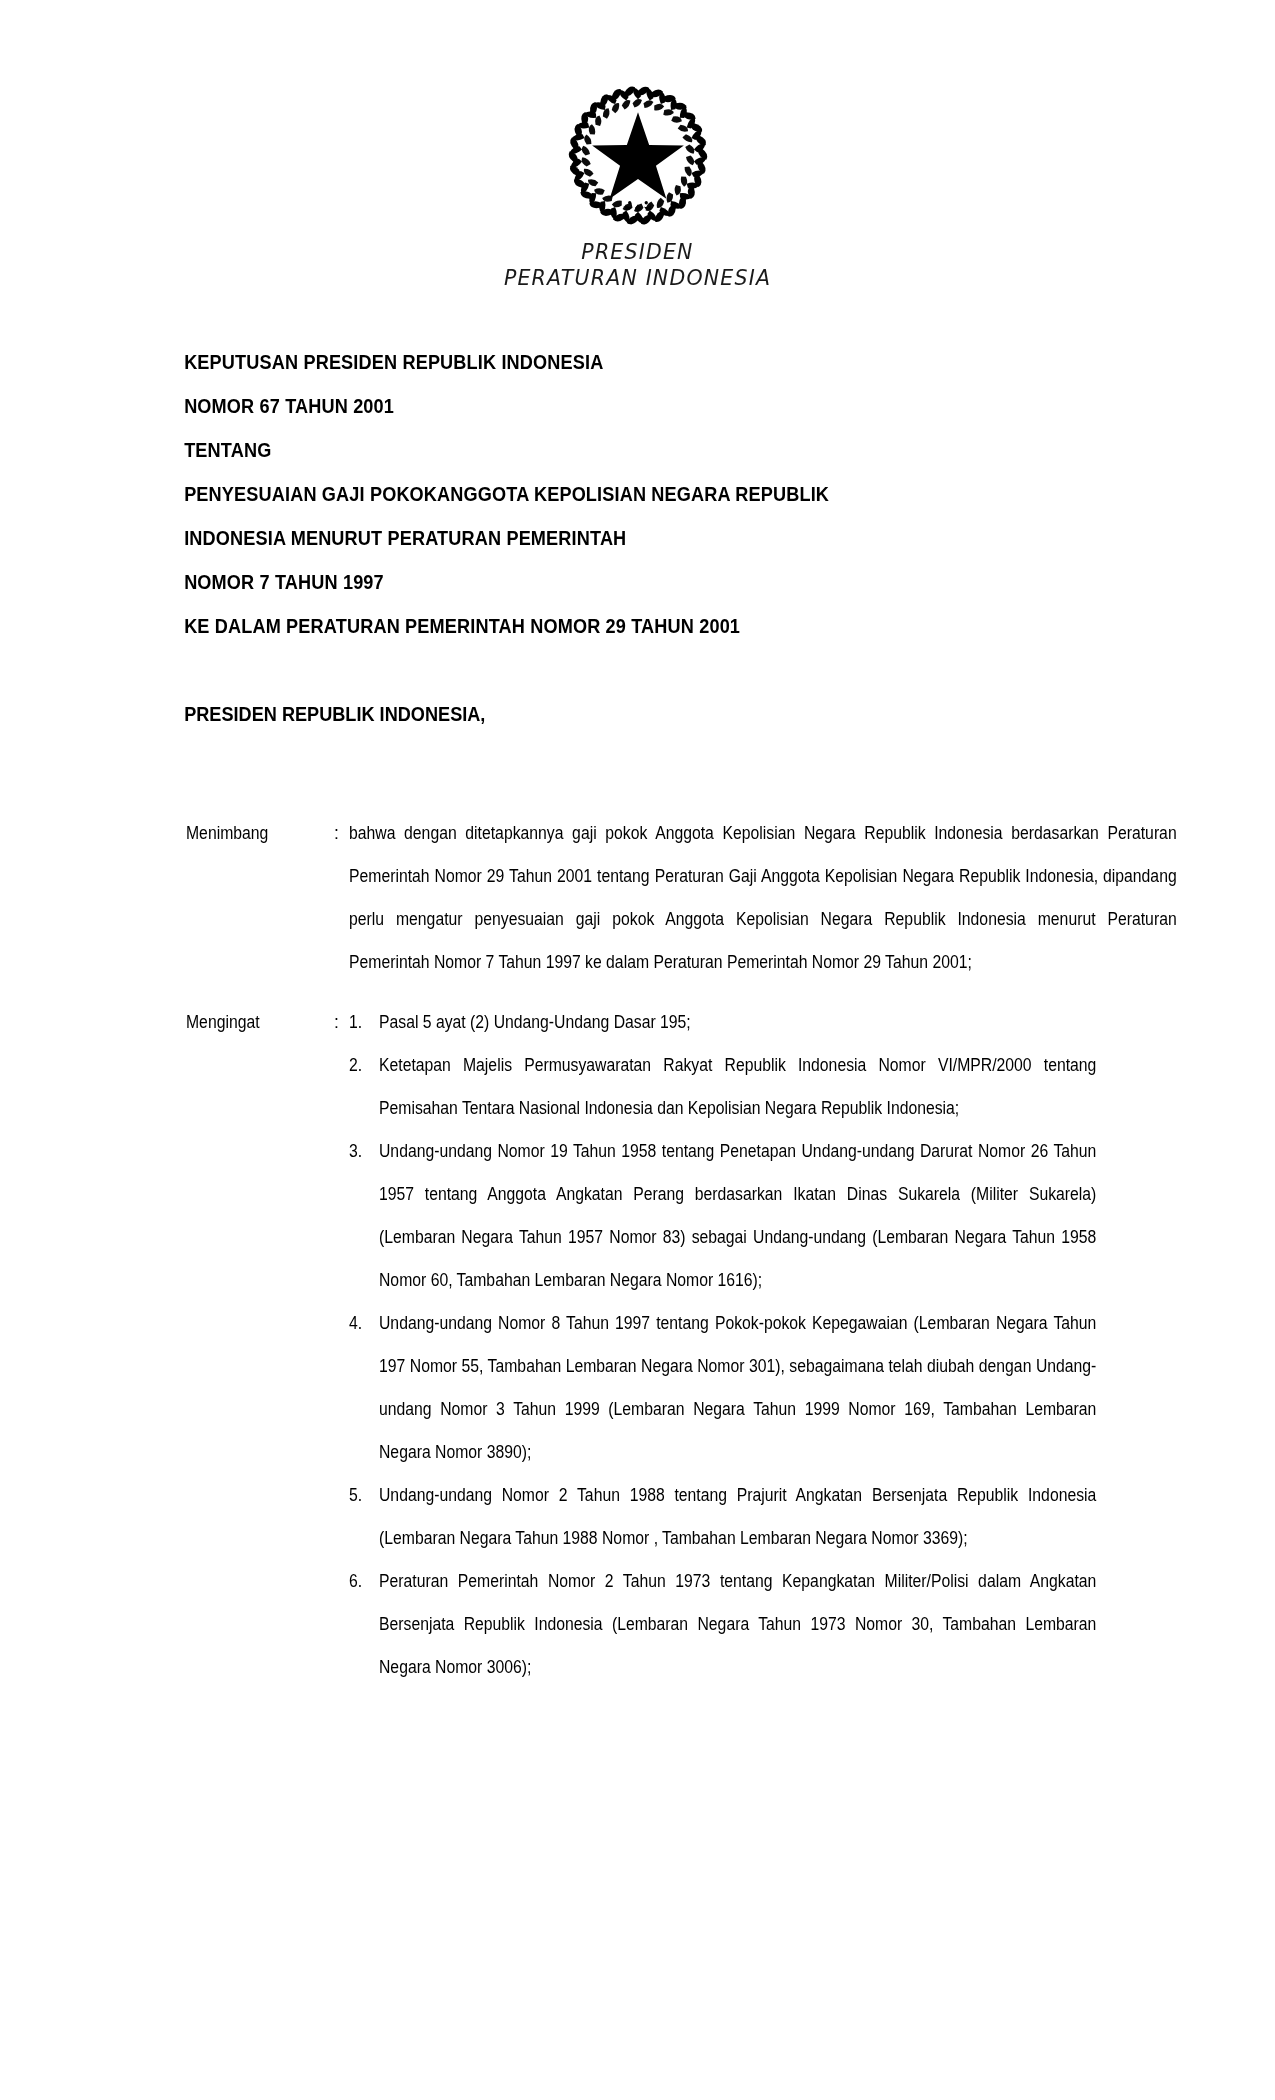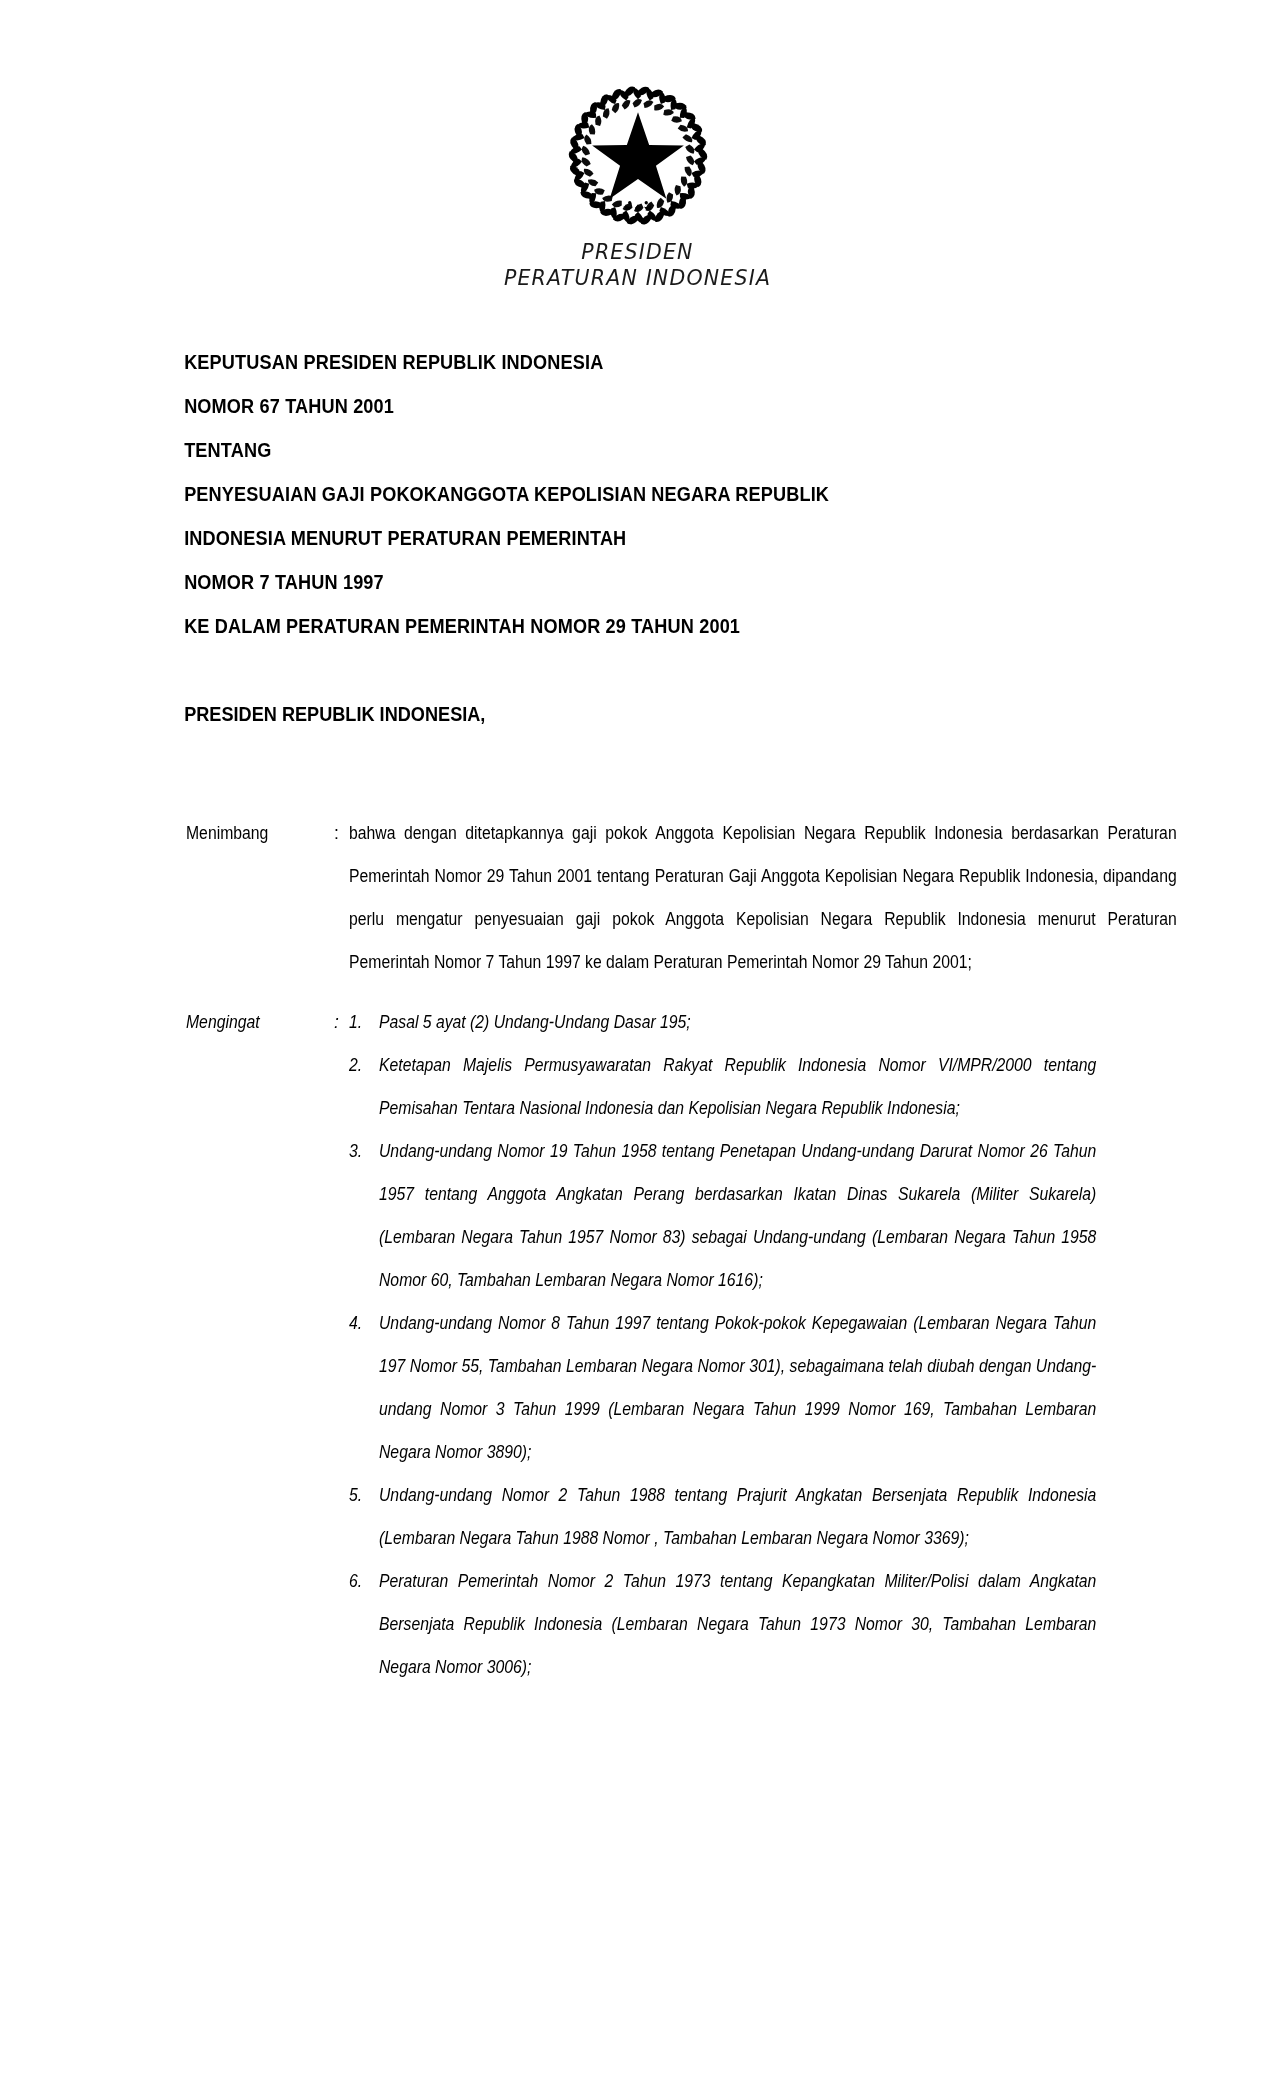--- a/index.html
+++ b/index.html
@@ -97,21 +97,20 @@
     width: 990px;
   }
 
   .clause {
     display: flex;
     align-items: flex-start;
     width: 990px;
   }
   .clause + .clause {
     margin-top: 17px;
-    font-style: italic;
   }
 
   .clause-label {
     flex: 0 0 148px;
     font-size: 17.5px;
     line-height: 43px;
     transform: scaleX(0.9);
     transform-origin: left center;
     white-space: nowrap;
   }

